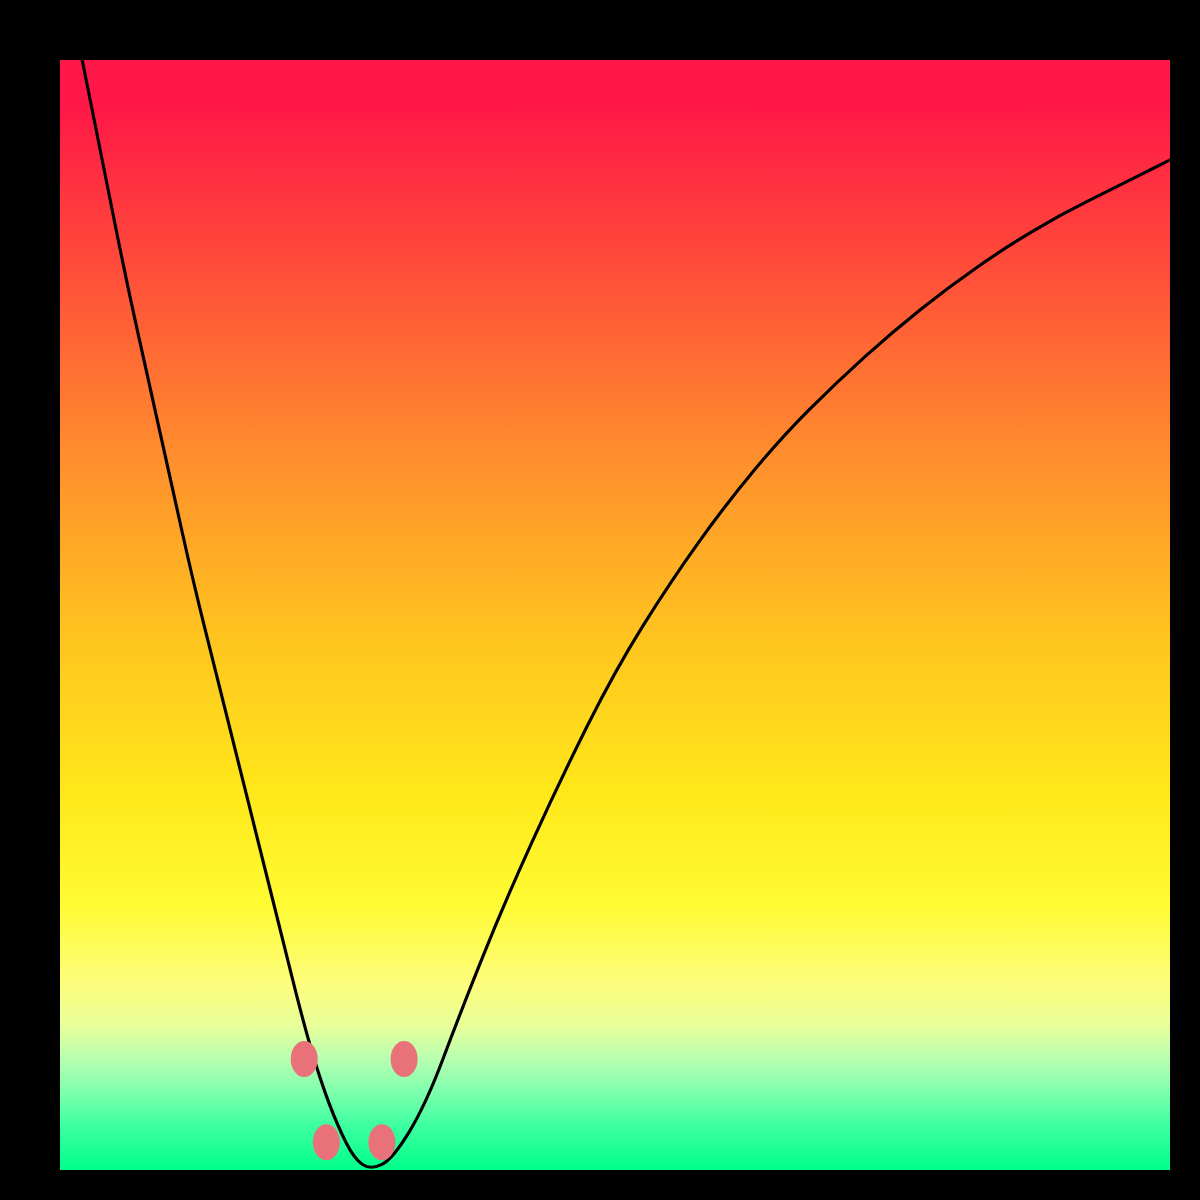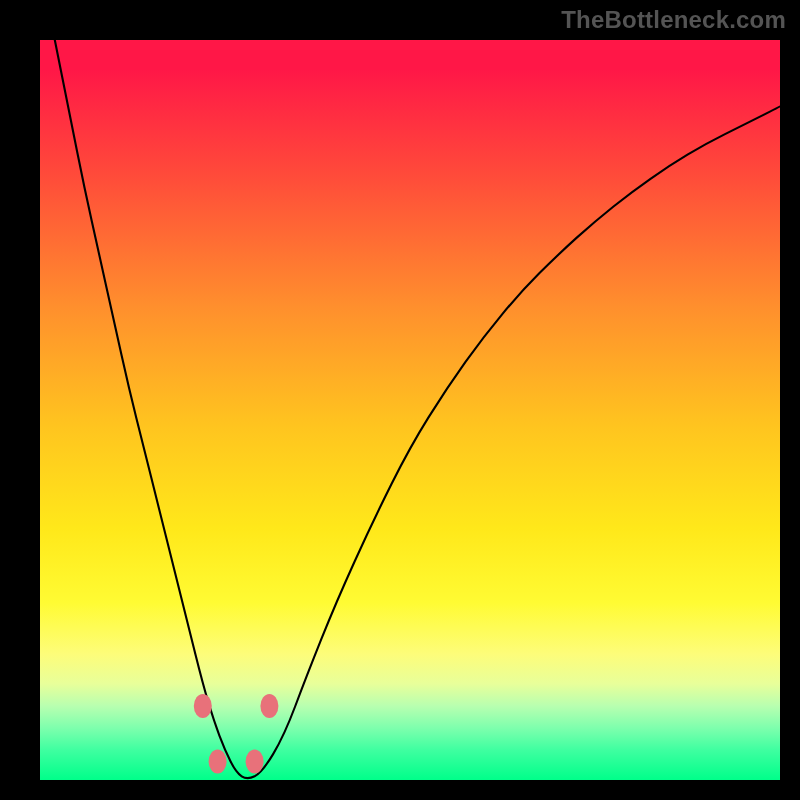--- a/index.html
+++ b/index.html
@@ -70,14 +70,13 @@
     <svg class="curve" viewBox="0 0 740 740">
       <path id="curve-path" fill="none" stroke="#000" stroke-width="2.1" stroke-linecap="round" d="M 14.8 0.0 Q 14.8 0.0 22.2 37.0 Q 29.6 74.0 37.0 111.0 Q 44.4 148.0 51.8 181.3 Q 59.2 214.6 66.6 247.9 Q 74.0 281.2 81.4 314.5 Q 88.8 347.8 96.2 377.4 Q 103.6 407.0 111.0 436.6 Q 118.4 466.2 125.8 495.8 Q 133.2 525.4 140.6 555.0 Q 148.0 584.6 155.4 614.2 Q 162.8 643.8 168.3 662.3 Q 173.9 680.8 179.4 695.6 Q 185.0 710.4 190.6 721.5 Q 196.1 732.6 201.7 736.3 Q 207.2 740.0 214.6 736.3 Q 222.0 732.6 233.1 714.1 Q 244.2 695.6 255.3 666.0 Q 266.4 636.4 281.2 599.4 Q 296.0 562.4 314.5 521.7 Q 333.0 481.0 351.5 444.0 Q 370.0 407.0 388.5 377.4 Q 407.0 347.8 425.5 321.9 Q 444.0 296.0 462.5 273.8 Q 481.0 251.6 499.5 233.1 Q 518.0 214.6 536.5 197.9 Q 555.0 181.3 573.5 166.5 Q 592.0 151.7 610.5 138.8 Q 629.0 125.8 647.5 114.7 Q 666.0 103.6 684.5 94.4 Q 703.0 85.1 721.5 75.9 T 740.0 66.6"></path>
       <g id="markers">
           <ellipse cx="162.8" cy="666.0" rx="9" ry="12" class="dot"></ellipse>
           <ellipse cx="229.4" cy="666.0" rx="9" ry="12" class="dot"></ellipse>
           <ellipse cx="177.6" cy="721.5" rx="9" ry="12" class="dot"></ellipse>
           <ellipse cx="214.6" cy="721.5" rx="9" ry="12" class="dot"></ellipse>
         </g>
     </svg>
   </div>
-  <div class="watermark">TheBottleneck.com</div>
 </div>
 
 </body></html>

